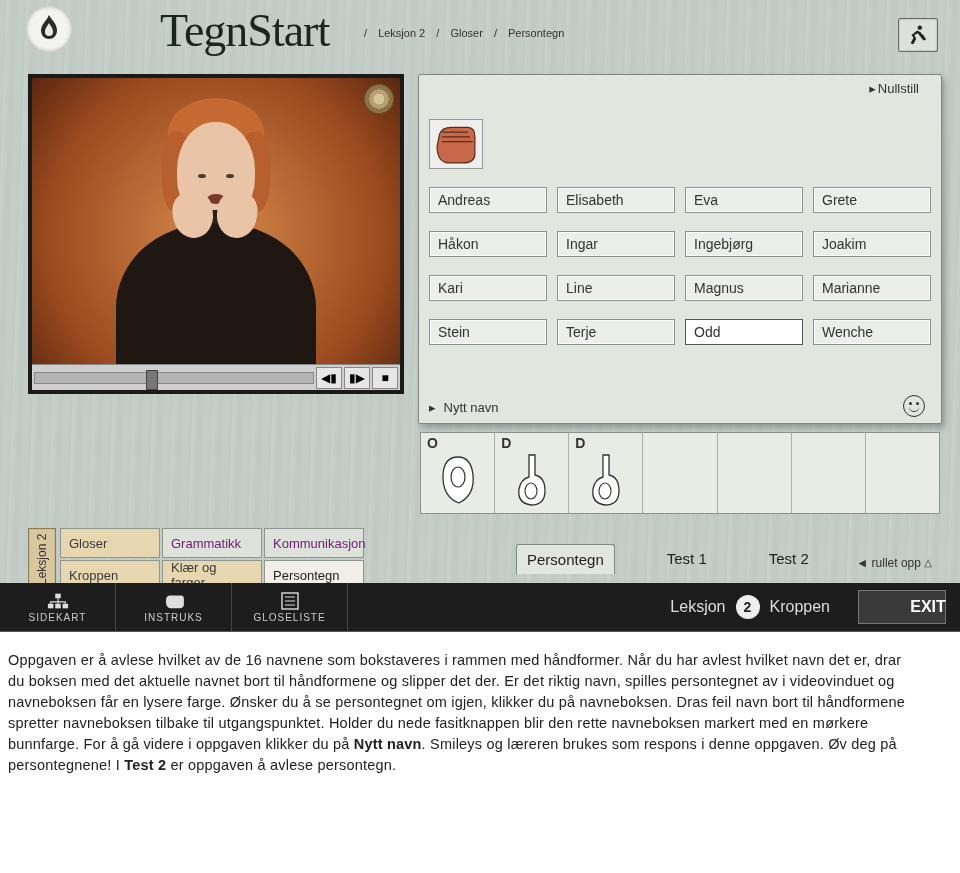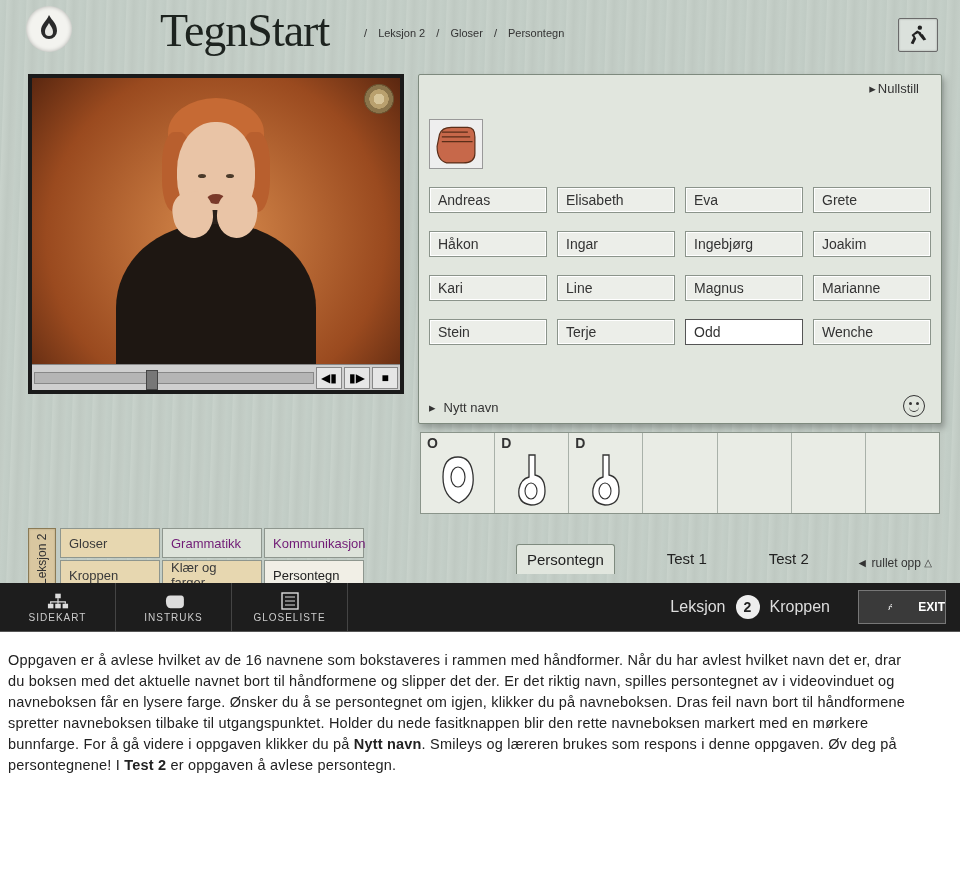--- a/index.html
+++ b/index.html
@@ -185,21 +185,21 @@
     position:absolute;left:0;bottom:0;width:100%;height:48px;background:#1d1d1d;
     display:flex;align-items:center;color:#ddd;font-size:13px;
   }
   .bb-btn{
     width:116px;height:48px;border-right:1px solid #444;display:flex;flex-direction:column;align-items:center;justify-content:center;gap:2px;
     font-size:10px;letter-spacing:1px;color:#ccc;
   }
   .bb-btn svg{width:22px;height:18px;}
   .bb-title{margin-left:auto;display:flex;align-items:center;gap:10px;font-size:16px;}
   .bb-num{width:24px;height:24px;border-radius:50%;background:#eee;color:#222;display:flex;align-items:center;justify-content:center;font-weight:bold;font-size:14px;}
-  .bb-exit{margin-left:28px;margin-right:14px;width:88px;height:34px;background:#3a3a3a;border:1px solid #777;display:flex;align-items:center;justify-content:center;gap:24px;font-weight:bold;font-size:12px;color:#fff;padding-left:28px;}
+  .bb-exit{margin-left:28px;margin-right:14px;width:88px;height:34px;background:#3a3a3a;border:1px solid #777;display:flex;align-items:center;justify-content:center;gap:24px;font-weight:bold;font-size:16px;color:#fff;padding-left:28px;}
 
   
   .desc{
     width:900px;margin:18px 0 0 8px;font-size:14.5px;color:#222;line-height:1.45;
     font-family:Verdana,Arial,sans-serif;letter-spacing:.2px;
   }
   .desc b{font-weight:bold;}
 </style>
 </head>
 <body>

